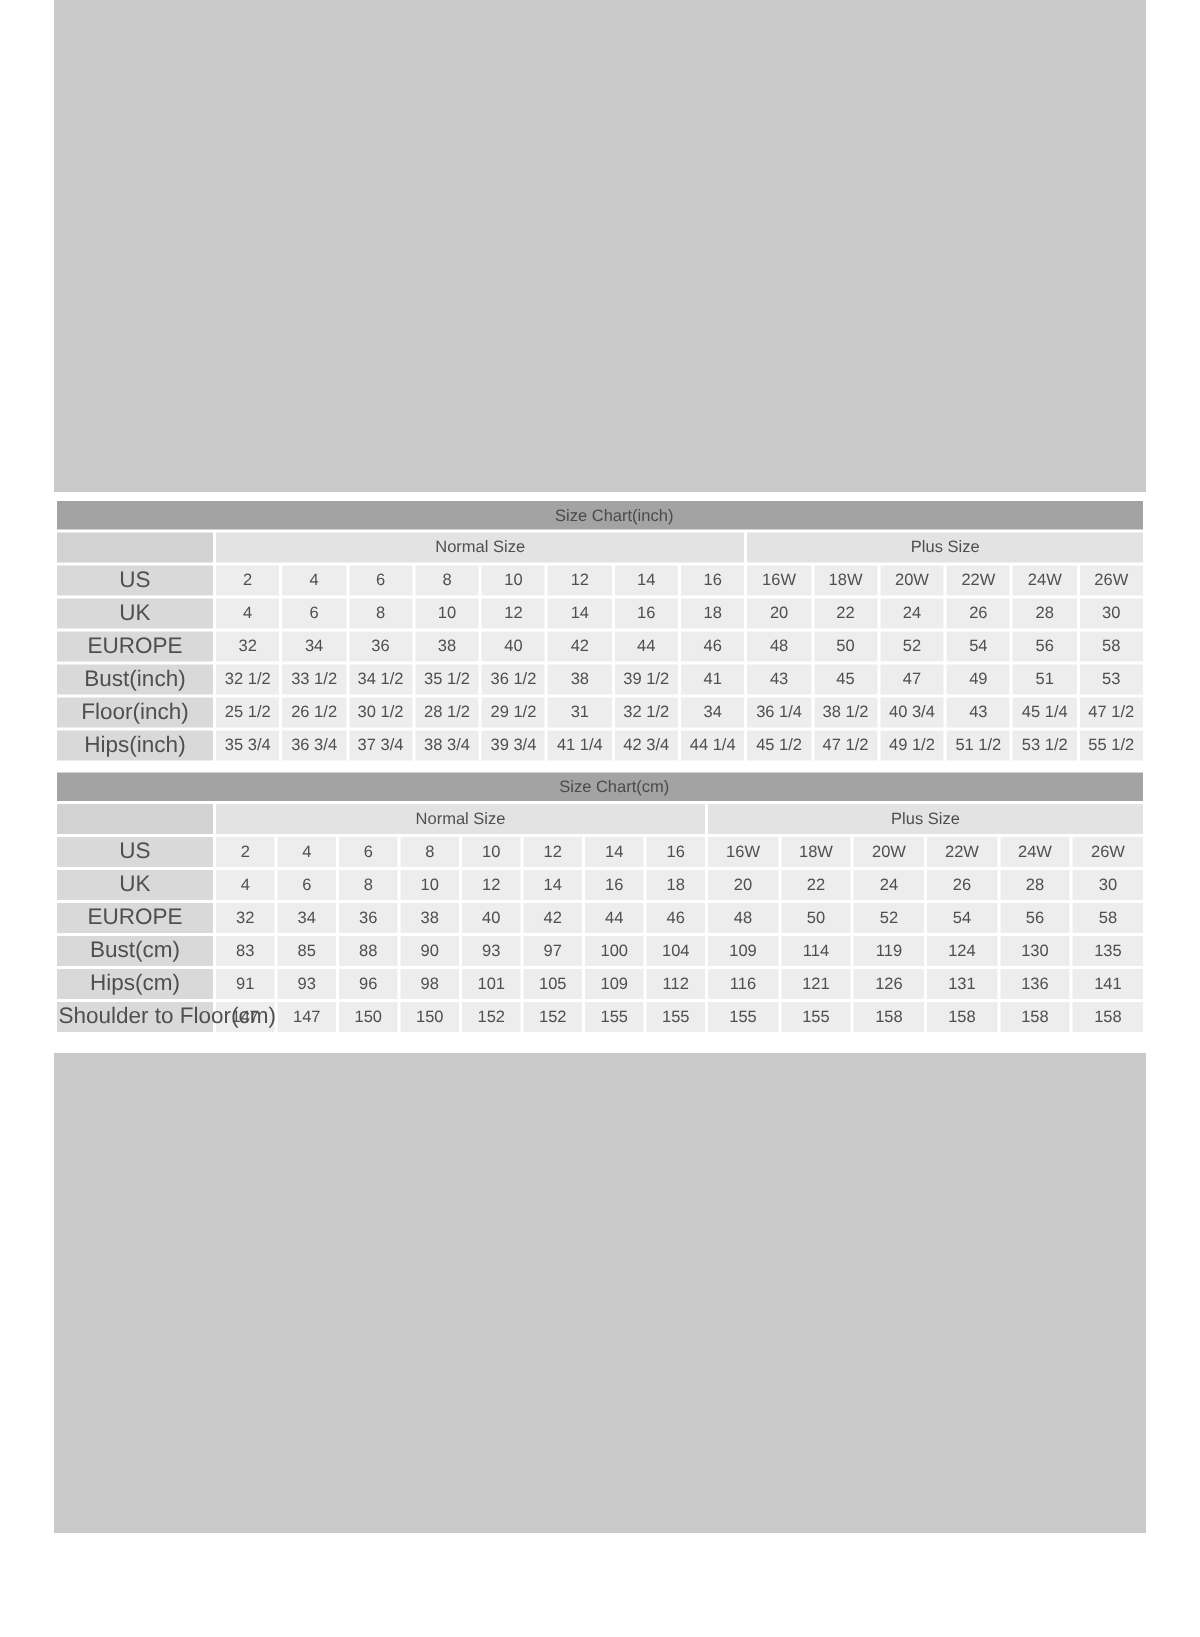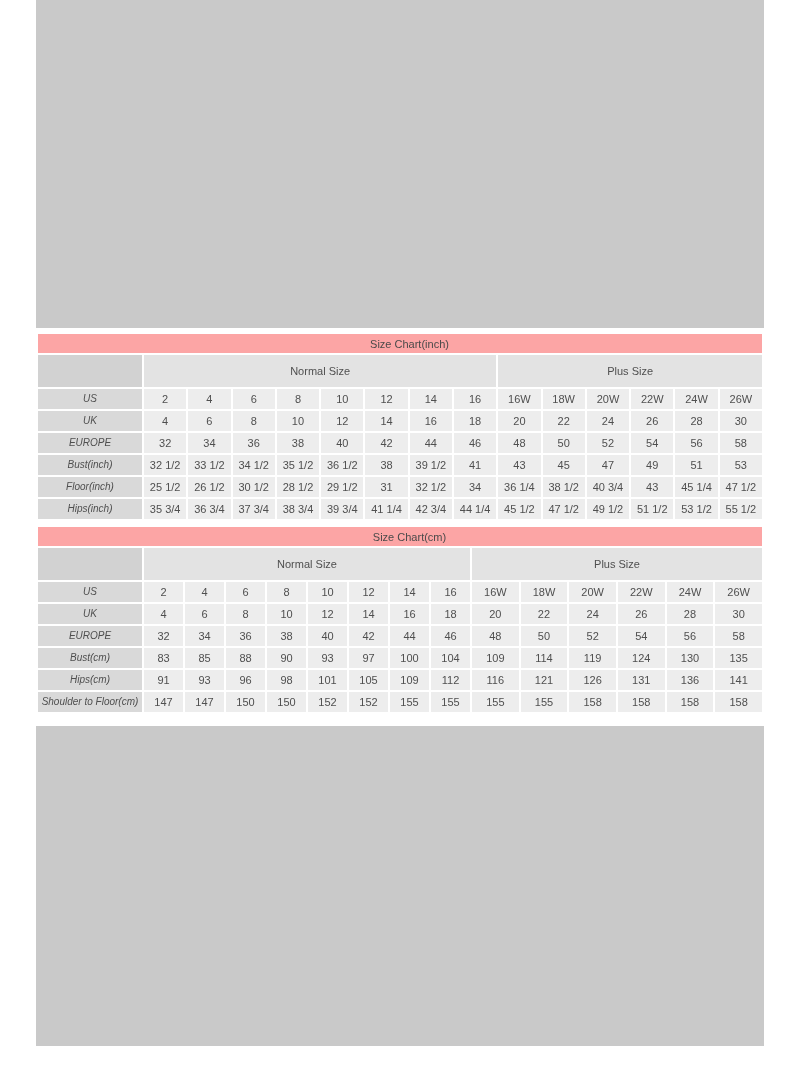--- a/index.html
+++ b/index.html
@@ -32,32 +32,31 @@
   }
   table.size-inch { margin-top: 4px; }
   table.size-cm   { margin-top: 4px; }
 
   table.size td {
     text-align: center;
     vertical-align: middle;
     padding: 0 1px;
   }
   tr.title-row td {
-    background: #fca5a5;
+    background: #a3a3a3;
     height: 19px;
     color: #4a4a4a;
     padding-left: 20px;
   }
-  tr.group-row td.group  { background: #e3e3e3; height: 32px; }
+  tr.group-row td.group  { background: #e3e3e3; height: 20px; }
   tr.group-row td.corner { background: #d2d2d2; }
   table.size td.label {
     background: #d9d9d9;
-    font-size: 10px;
+    font-size: 15px;
     line-height: 1.25;
-    font-style: italic;
   }
   table.size td.val {
     background: #ededed;
     height: 20px;
   }
   table.size-cm td.label { white-space: nowrap; }
 </style>
 </head>
 <body>
 

